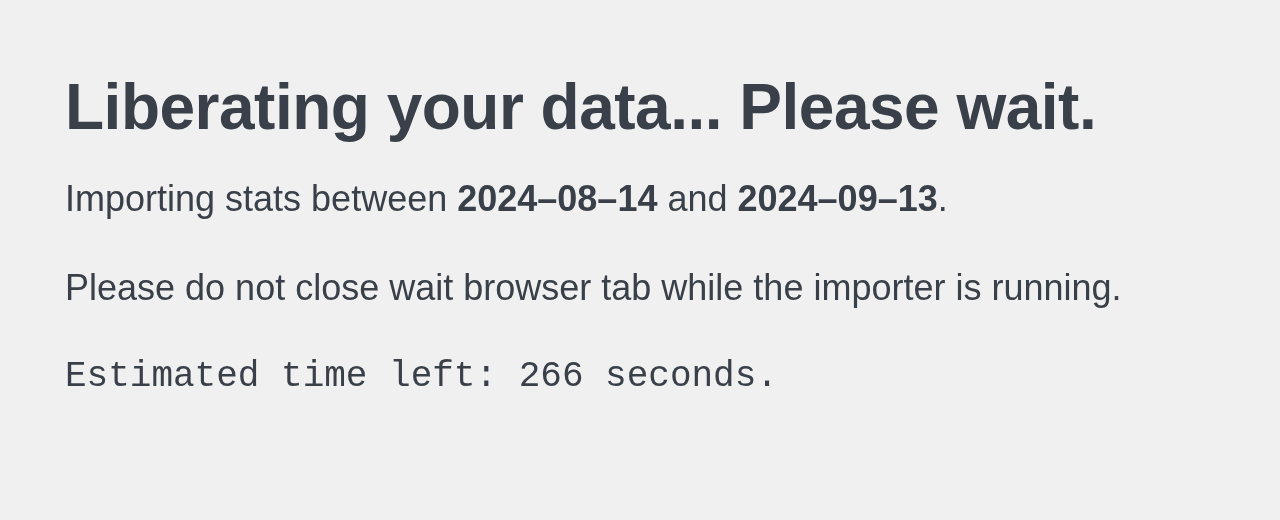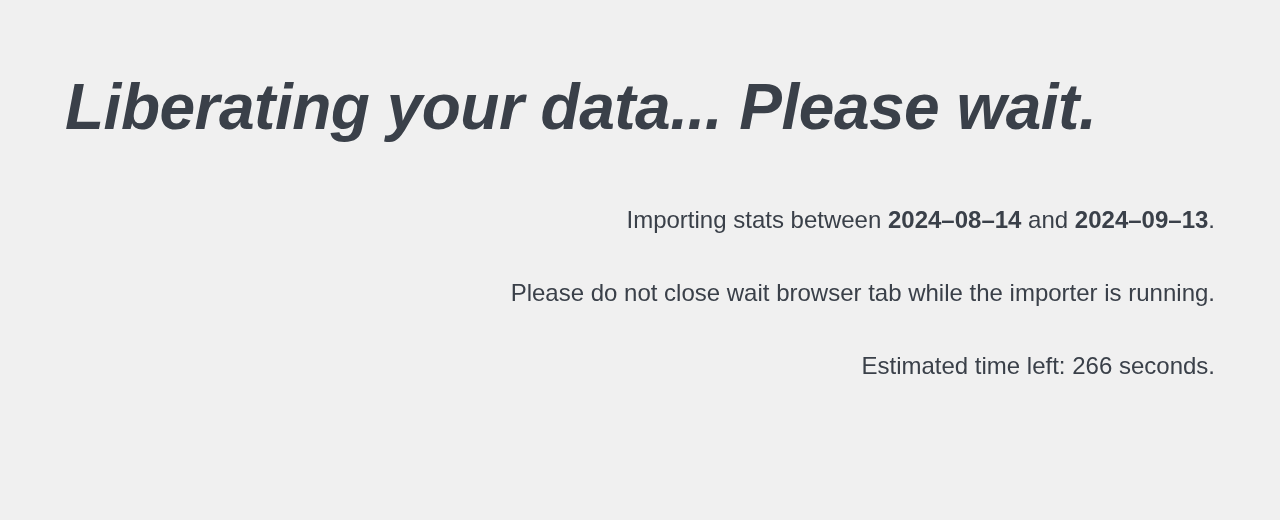--- a/index.html
+++ b/index.html
@@ -13,33 +13,32 @@
       width: 1280px;
       height: 520px;
       padding: 70px 65px 0 65px;
       color: #3a4049;
     }
     h1 {
       font-size: 64px;
       font-weight: 700;
       letter-spacing: -0.5px;
       color: #3a4049;
-      margin-bottom: 60px;
-      font-style: italic;
+      margin-bottom: 32px;
     }
     p {
-      font-size: 24px;
+      font-size: 36px;
       line-height: 1.3;
       color: #3a4049;
       margin-bottom: 42px;
       font-weight: 400;
-      text-align: right;
     }
     p:last-of-type {
       margin-bottom: 1px;
+      font-family: Liberation Mono, monospace;
     }
     .bold {
       font-weight: 700;
     }
   </style>
 </head>
 <body>
 
 <h1>Liberating your data... Please wait.</h1>
 

